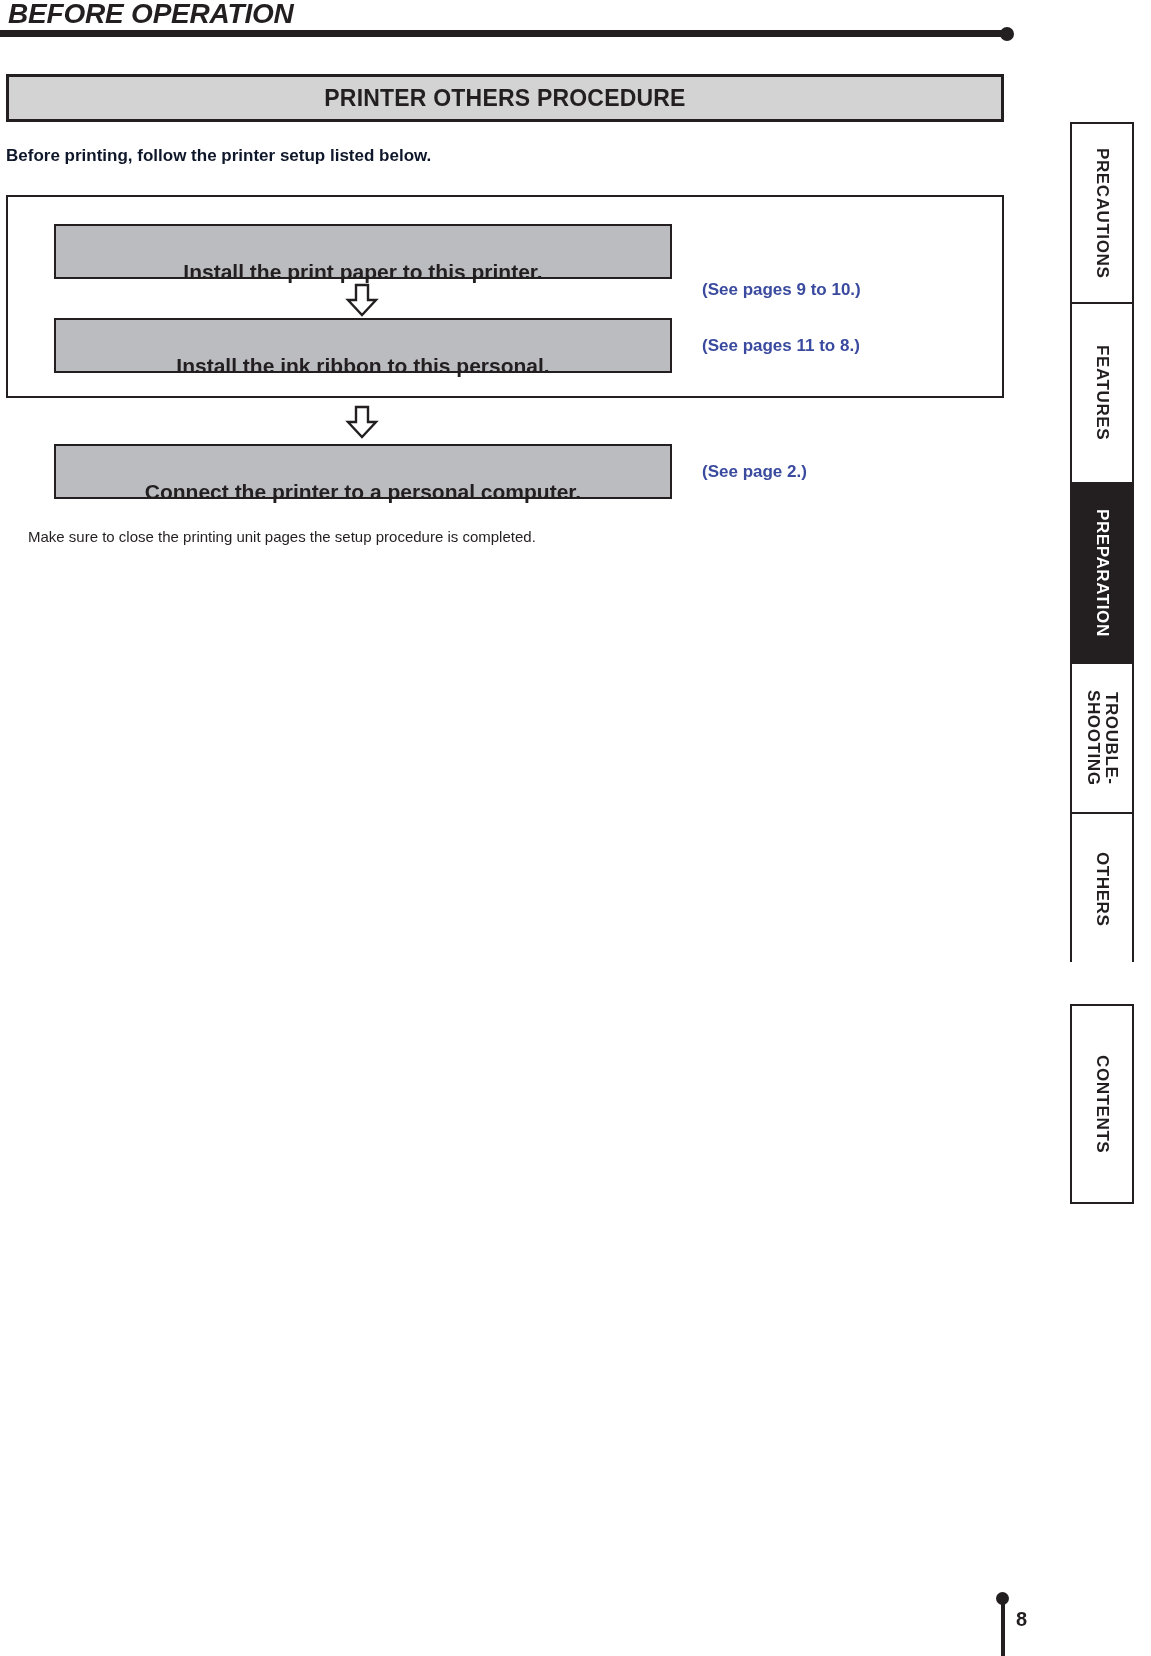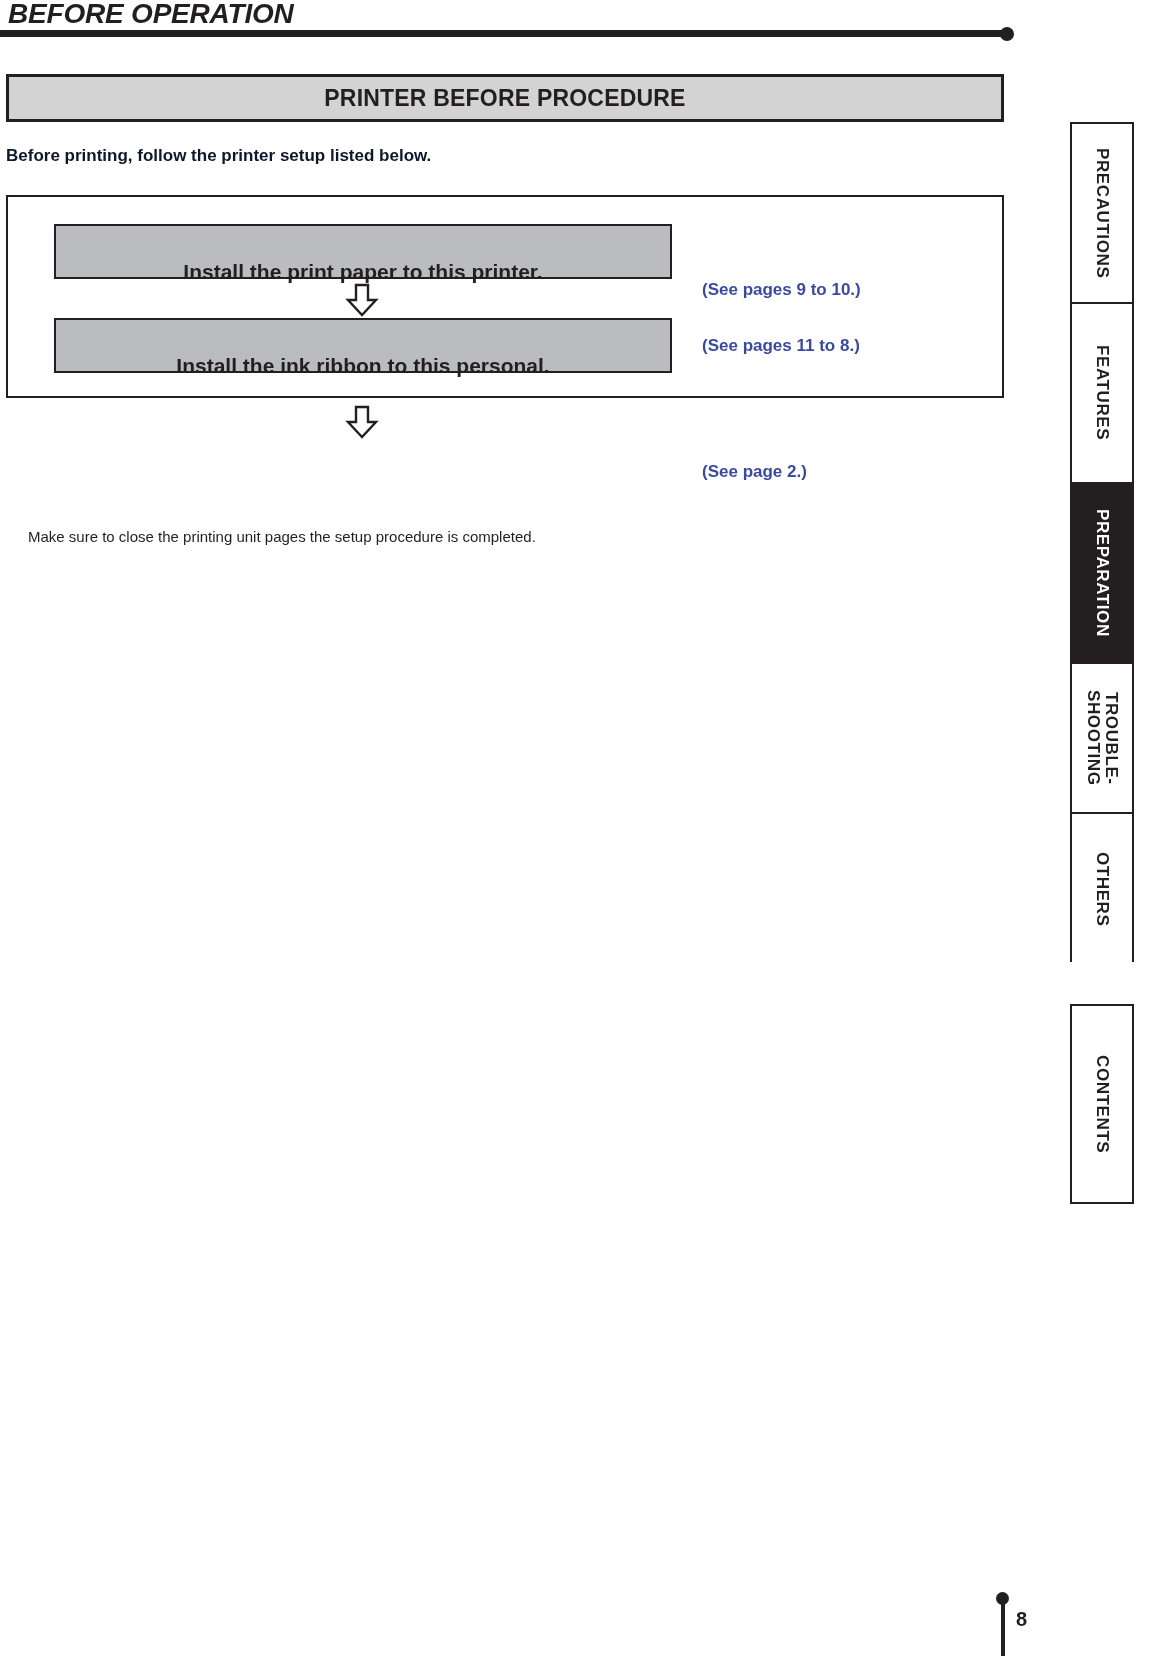--- a/index.html
+++ b/index.html
@@ -239,21 +239,21 @@
 
 <div id="page">
 
   <div class="page-header">
     <div class="page-title">BEFORE OPERATION</div>
     <div class="header-rule"></div>
     <div class="header-dot"></div>
   </div>
 
   <div class="section-banner">
-    <span class="section-banner-text">PRINTER BEFORE PROCEDURE</span>
+    <span class="section-banner-text">PRINTER OTHERS PROCEDURE</span>
   </div>
 
   <div class="intro-line">Before printing, follow the printer setup listed below.</div>
 
   <div class="flow-group-box"></div>
 
   <div class="step-box step-1">
     <span class="step-box-text">Install the print paper to this printer.</span>
   </div>
   <div class="step-ref ref-1">(See pages 9 to 10.)</div>
@@ -268,20 +268,23 @@
     <span class="step-box-text">Install the ink ribbon to this personal.</span>
   </div>
   <div class="step-ref ref-2">(See pages 11 to 8.)</div>
 
   <div class="flow-arrow arrow-2">
     <svg viewBox="0 0 34 34" xmlns="http://www.w3.org/2000/svg" aria-hidden="true">
       <polygon points="11,2 23,2 23,17 31,17 17,32 3,17 11,17" fill="#ffffff" stroke="#231f20" stroke-width="2.4" stroke-linejoin="miter"></polygon>
     </svg>
   </div>
 
+  <div class="step-box step-3">
+    <span class="step-box-text">Connect the printer to a personal computer.</span>
+  </div>
   <div class="step-ref ref-3">(See page 2.)</div>
 
   <div class="flow-note">Make sure to close the printing unit pages the setup procedure is completed.</div>
 
   <div class="index-rail">
     <div class="tab-group tab-group-main">
       <div class="index-tab tab-precautions">
         <span class="tab-label">PRECAUTIONS</span>
       </div>
       <div class="index-tab tab-features">

